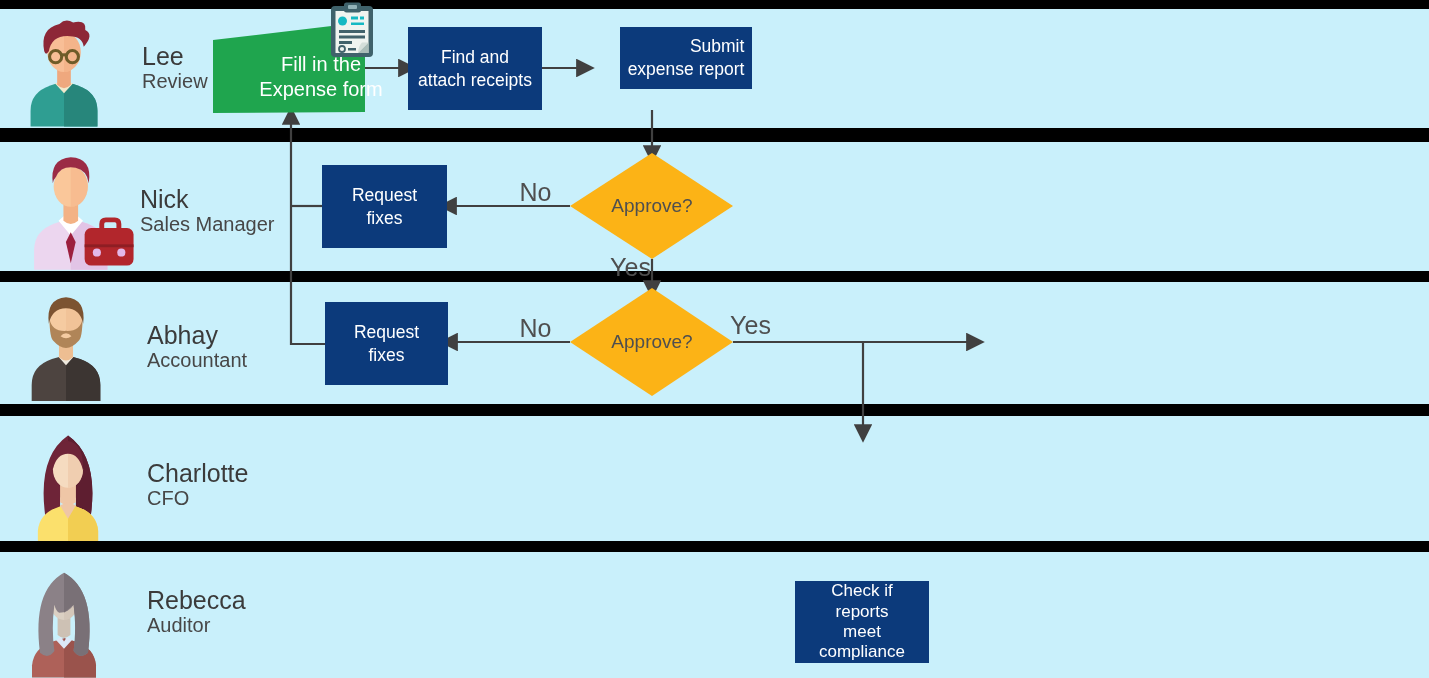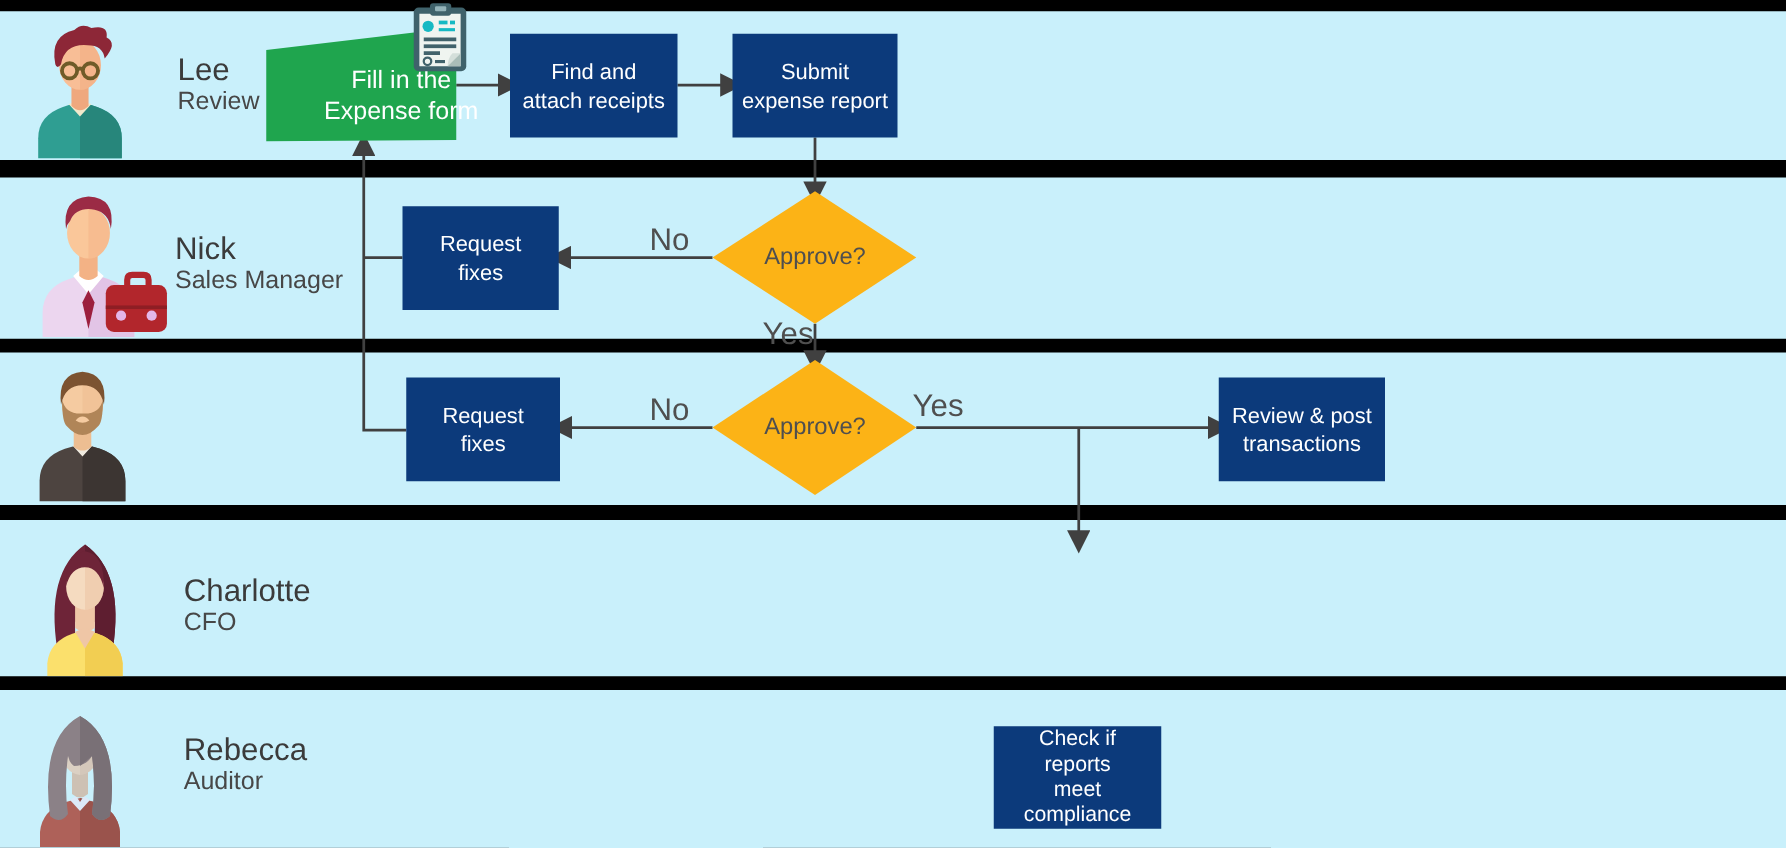--- a/index.html
+++ b/index.html
@@ -81,35 +81,33 @@
     <path d="M29 51 L39.5 40.5 V51 Z" fill="#A9BDB8"></path>
     <path d="M29 51 L39.5 40.5 L33 40.5 Q29.5 44 29 51 Z" fill="#C9D6D0" opacity="0.7"></path>
   </svg>
 
   <div class="overlay-label green-label" style="left:213px;top:42px;width:152px;height:70px;">Fill in the
 Expense form</div>
 
   <div class="node navy" style="left:408px;top:27px;width:134px;height:83px;">Find and
 attach receipts</div>
 
-  <div class="node navy" style="left:586px;top:27px;width:132px;height:83px;">Submit
+  <div class="node navy" style="left:620px;top:27px;width:132px;height:62px;text-align:right;">Submit
 expense report</div>
 
   <div class="node navy" style="left:322px;top:165px;width:125px;height:83px;">Request
 fixes</div>
 
   <div class="overlay-label decision-label" style="left:572px;top:192px;width:160px;height:28px;">Approve?</div>
 
   <div class="node navy" style="left:325px;top:302px;width:123px;height:83px;">Request
 fixes</div>
 
   <div class="overlay-label decision-label" style="left:572px;top:328px;width:160px;height:28px;">Approve?</div>
 
-  <div class="node navy" style="left:975px;top:302px;width:133px;height:83px;">Review &amp; post
-transactions</div>
 
 
   <div class="node navy" style="left:795px;top:581px;width:134px;height:82px;font-size:17px;line-height:1.2;">Check if
 reports
 meet
 compliance</div>
 
   <div class="branch-label" style="left:508px;top:177px;width:55px;height:30px;">No</div>
   <div class="branch-label" style="left:603px;top:252px;width:55px;height:30px;">Yes</div>
   <div class="branch-label" style="left:508px;top:313px;width:55px;height:30px;">No</div>
@@ -158,20 +156,24 @@
     <path d="M6 145 V124 Q6 100 32 91 L50 86 L68 91 Q94 100 94 124 V145 Z" fill="#4D4440"></path>
     <path d="M50 86 L68 91 Q94 100 94 124 V145 H50 Z" fill="#3C3532"></path>
     <path d="M40 88 L50 99 L60 88 L55 84 L50 90 L45 84 Z" fill="#EFEADF"></path>
     <path d="M41 62 H59 V89 Q50 97 41 89 Z" fill="#EDBE92"></path>
     <ellipse cx="50" cy="46" rx="21" ry="25" fill="#F5CBA1"></ellipse>
     <path d="M50 21 A21 25 0 0 1 50 71 Z" fill="#EDBC90" opacity="0.5"></path>
     <path d="M29 40 Q29 64 34 68 Q42 77 50 77 Q58 77 66 68 Q71 64 71 40 Q68 56 50 55 Q32 56 29 40 Z" fill="#B08558"></path>
     <path d="M43 62 Q50 67 57 62 Q54 58 50 58 Q46 58 43 62 Z" fill="#F5CBA1"></path>
     <path d="M28 46 Q24 14 50 12 Q76 14 72 46 Q68 26 50 26 Q32 26 28 46 Z" fill="#7C5331"></path>
   </svg>
+  <div class="persona" style="left:147px;top:322px;">
+    <div class="p-name">Abhay</div>
+    <div class="p-role">Accountant</div>
+  </div>
 
   <svg class="avatar" style="left:28px;top:426px;" width="80" height="115" viewBox="0 0 100 145">
     <path d="M22 118 Q10 40 50 12 Q90 40 78 118 Q68 127 60 117 L60 90 H40 L40 117 Q32 127 22 118 Z" fill="#6E2438"></path>
     <path d="M50 12 Q90 40 78 118 Q68 127 60 117 L60 90 H50 Z" fill="#5E1E30"></path>
     <path d="M40 70 H60 V96 Q50 104 40 96 Z" fill="#EFC6A6"></path>
     <ellipse cx="50" cy="55" rx="19" ry="23" fill="#F5DBC0"></ellipse>
     <path d="M50 32 A19 23 0 0 1 50 78 Z" fill="#EBC19F" opacity="0.5"></path>
     <path d="M31 54 Q30 22 50 19 Q70 22 69 56 Q64 35 50 35 Q36 35 31 54 Z" fill="#6E2438"></path>
     <path d="M12 145 V132 Q14 110 38 102 L50 98 L62 102 Q86 110 88 132 V145 Z" fill="#FBE06C"></path>
     <path d="M50 98 L62 102 Q86 110 88 132 V145 H50 Z" fill="#F2CE52"></path>

